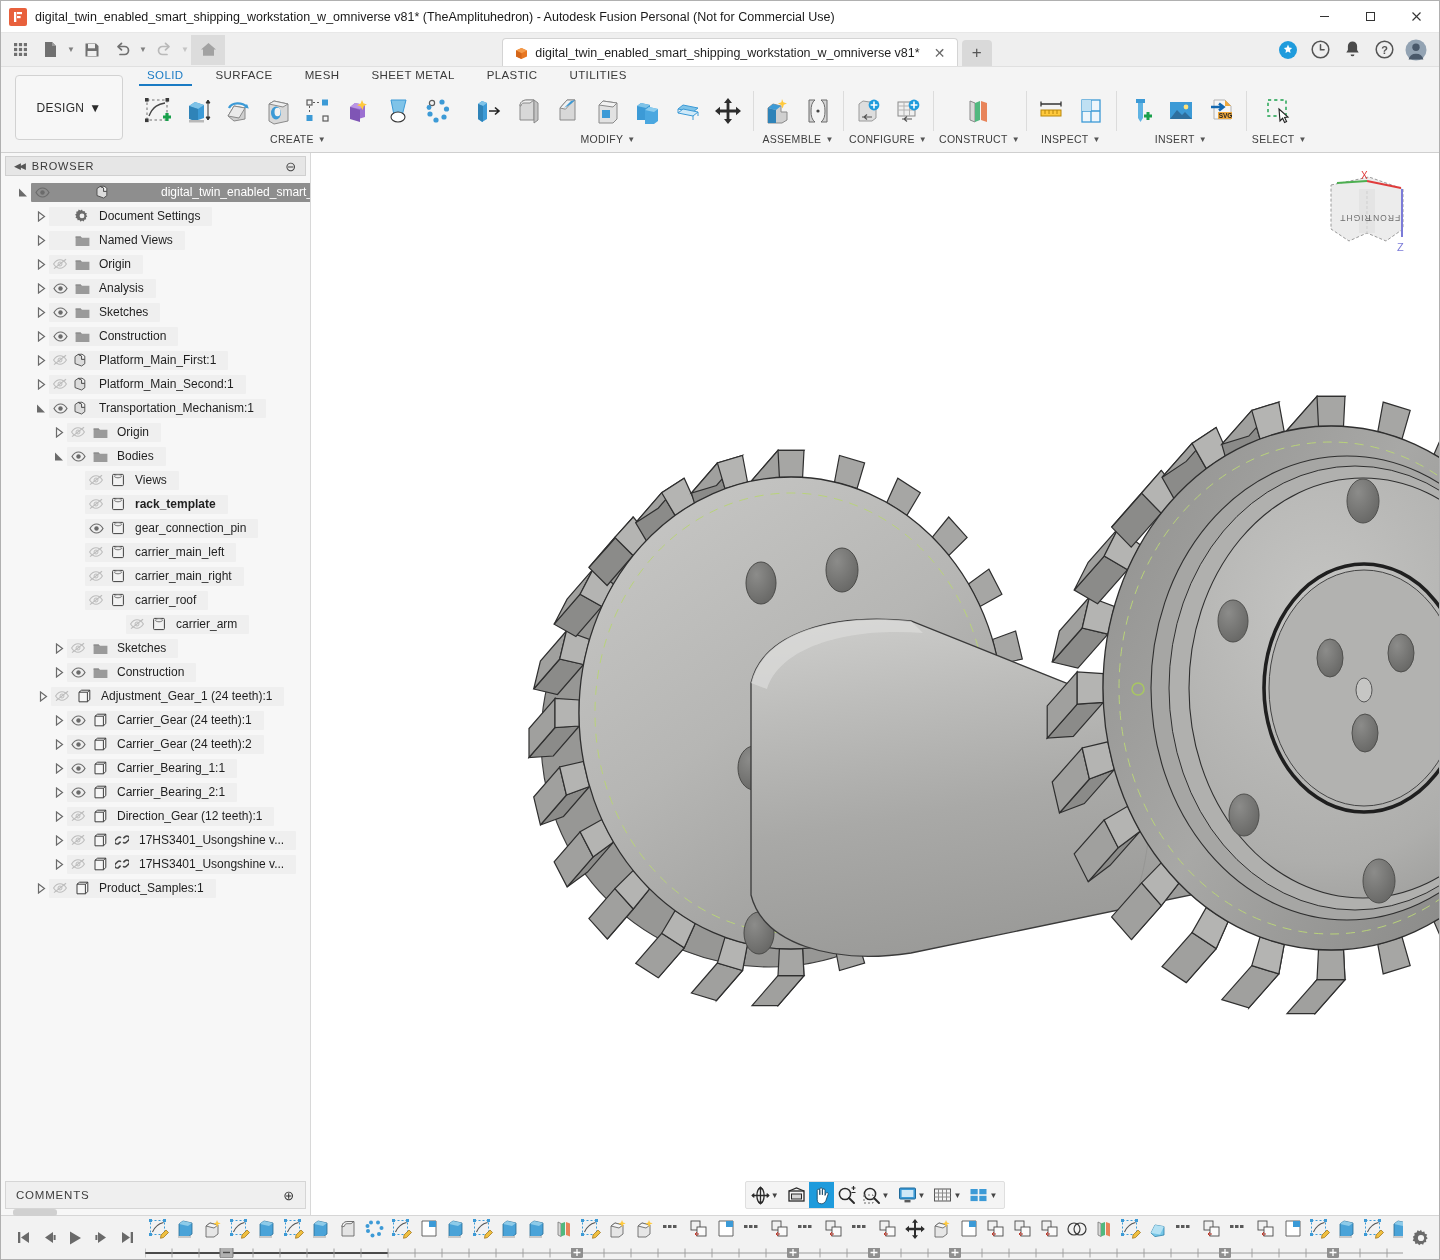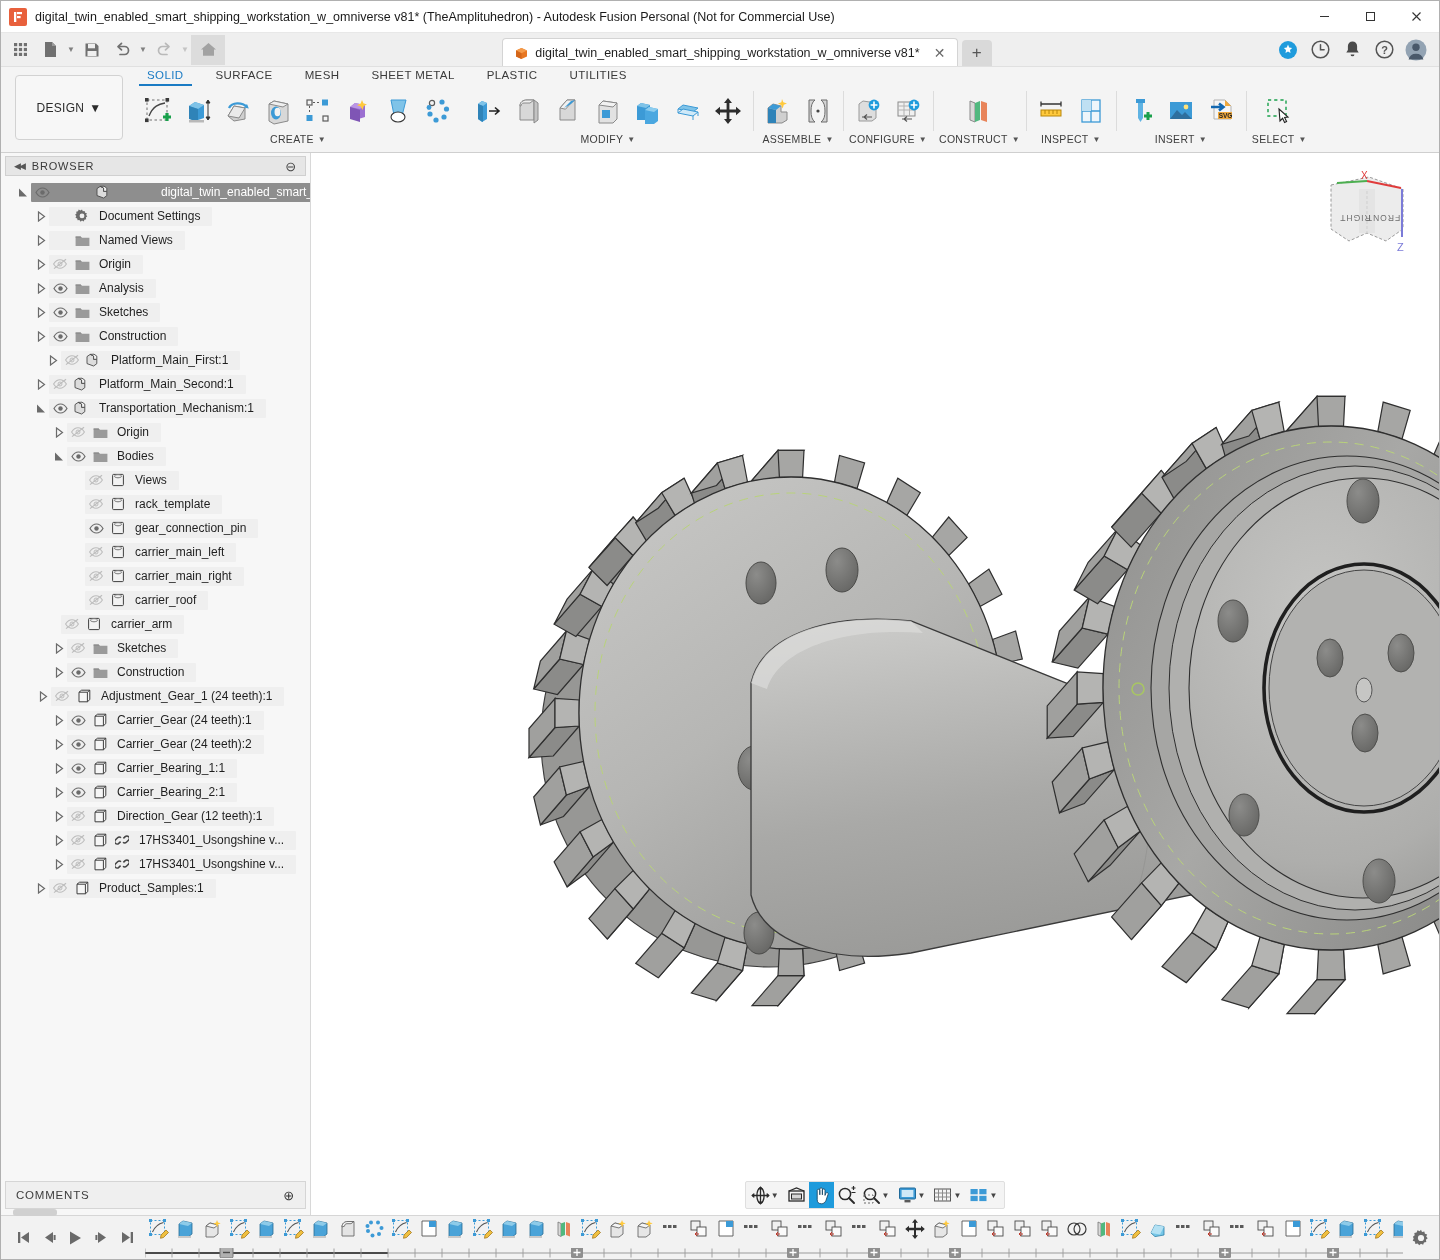--- a/index.html
+++ b/index.html
@@ -794,21 +794,21 @@
               </span>
               <span class="ticon">
                 <svg width="15" height="13" viewBox="0 0 15 13">
                   <path d="M0.6 2.4h5l1.2 1.4h7.6V12H0.6z" fill="#9a9a9a"></path>
                   <path d="M0.6 2.4h5l1.2 1.4H0.6z" fill="#8a8a8a"></path>
                 </svg>
               </span>
               <span class="tlabel">Construction</span>
             </div>
           </div>
-          <div class="trow" style="padding-left: 44px; text-align: center;">
+          <div class="trow" style="padding-left: 32px; text-align: center;">
             <span class="arw">
               <svg width="9" height="11" viewBox="0 0 9 11">
                 <path d="M1.5 1 7.5 5.5 1.5 10z" fill="none" stroke="#6b6b6b" stroke-width="1.2"></path>
               </svg>
             </span>
             <div class="hit">
               <span class="eye">
                 <svg width="16" height="12" viewBox="0 0 16 12">
                   <path d="M8 1.8C4.3 1.8 1.6 6 1.6 6s2.7 4.2 6.4 4.2S14.4 6 14.4 6 11.7 1.8 8 1.8z" fill="none" stroke="#bdbdbd" stroke-width="1.1"></path>
                   <circle cx="8" cy="6" r="2" fill="none" stroke="#bdbdbd" stroke-width="1"></circle>
@@ -927,21 +927,21 @@
               <span class="ticon">
                 <svg width="14" height="14" viewBox="0 0 14 14">
                   <rect x="1.6" y="1.4" width="10.8" height="11.2" rx="1" fill="#f2f2f2" stroke="#3f3f3f" stroke-width="1"></rect>
                   <path d="M3.4 3.2c0 .9 1.6 1.6 3.6 1.6s3.6-.7 3.6-1.6" fill="none" stroke="#8c8c8c" stroke-width="0.9"></path>
                   <ellipse cx="7" cy="3.2" rx="3.6" ry="1.5" fill="none" stroke="#8c8c8c" stroke-width="0.9"></ellipse>
                 </svg>
               </span>
               <span class="tlabel">Views</span>
             </div>
           </div>
-          <div class="trow" style="padding-left: 68px;">
+          <div class="trow" style="padding-left: 68px; font-weight: bold;">
             <span class="arw"></span>
             <div class="hit">
               <span class="eye">
                 <svg width="16" height="12" viewBox="0 0 16 12">
                   <path d="M8 1.8C4.3 1.8 1.6 6 1.6 6s2.7 4.2 6.4 4.2S14.4 6 14.4 6 11.7 1.8 8 1.8z" fill="none" stroke="#bdbdbd" stroke-width="1.1"></path>
                   <circle cx="8" cy="6" r="2" fill="none" stroke="#bdbdbd" stroke-width="1"></circle>
                   <path d="M2 10.6 14 1.2" stroke="#bdbdbd" stroke-width="1.2"></path>
                 </svg>
               </span>
               <span class="ticon">
@@ -1026,21 +1026,21 @@
               <span class="ticon">
                 <svg width="14" height="14" viewBox="0 0 14 14">
                   <rect x="1.6" y="1.4" width="10.8" height="11.2" rx="1" fill="#f2f2f2" stroke="#3f3f3f" stroke-width="1"></rect>
                   <path d="M3.4 3.2c0 .9 1.6 1.6 3.6 1.6s3.6-.7 3.6-1.6" fill="none" stroke="#8c8c8c" stroke-width="0.9"></path>
                   <ellipse cx="7" cy="3.2" rx="3.6" ry="1.5" fill="none" stroke="#8c8c8c" stroke-width="0.9"></ellipse>
                 </svg>
               </span>
               <span class="tlabel">carrier_roof</span>
             </div>
           </div>
-          <div class="trow" style="padding-left: 44px;">
+          <div class="trow" style="padding-left: 109px;">
             <span class="arw"></span>
             <div class="hit">
               <span class="eye">
                 <svg width="16" height="12" viewBox="0 0 16 12">
                   <path d="M8 1.8C4.3 1.8 1.6 6 1.6 6s2.7 4.2 6.4 4.2S14.4 6 14.4 6 11.7 1.8 8 1.8z" fill="none" stroke="#bdbdbd" stroke-width="1.1"></path>
                   <circle cx="8" cy="6" r="2" fill="none" stroke="#bdbdbd" stroke-width="1"></circle>
                   <path d="M2 10.6 14 1.2" stroke="#bdbdbd" stroke-width="1.2"></path>
                 </svg>
               </span>
               <span class="ticon">

